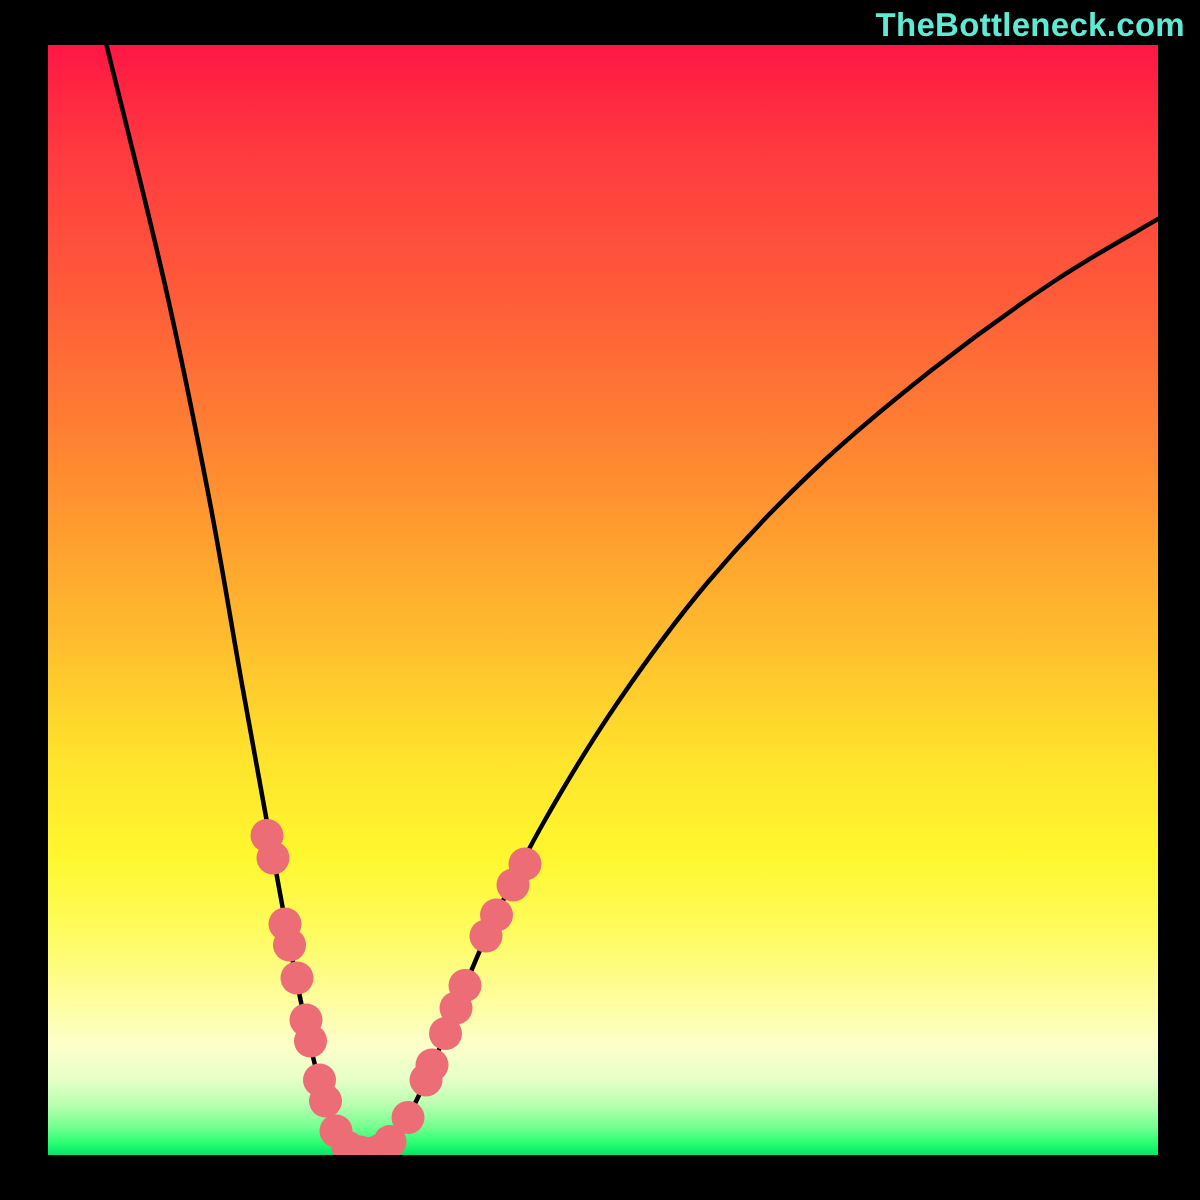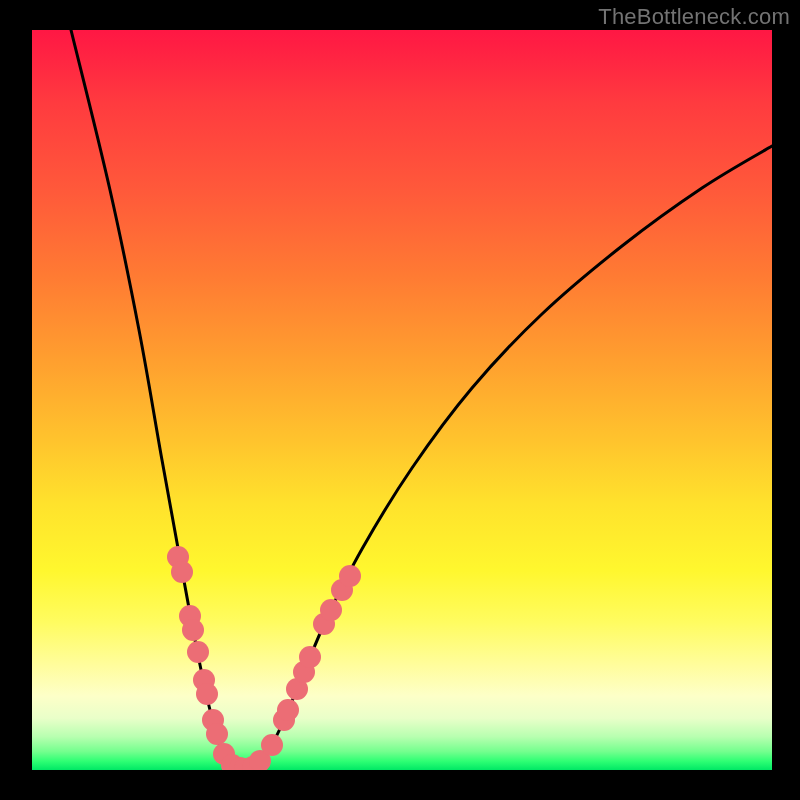--- a/index.html
+++ b/index.html
@@ -14,23 +14,23 @@
   .frame {
     position: relative;
     width: 800px;
     height: 800px;
     background: #000;
   }
   .watermark {
     position: absolute;
     top: 4px;
     right: 10px;
-    color: #737373;
+    color: #5eead4;
     font-size: 22px;
-    font-weight: 400;
+    font-weight: 700;
     letter-spacing: 0.2px;
     z-index: 10;
   }
   .plot-wrap {
     position: absolute;
     left: 32px;
     top: 30px;
     width: 740px;
     height: 740px;
     overflow: hidden;

